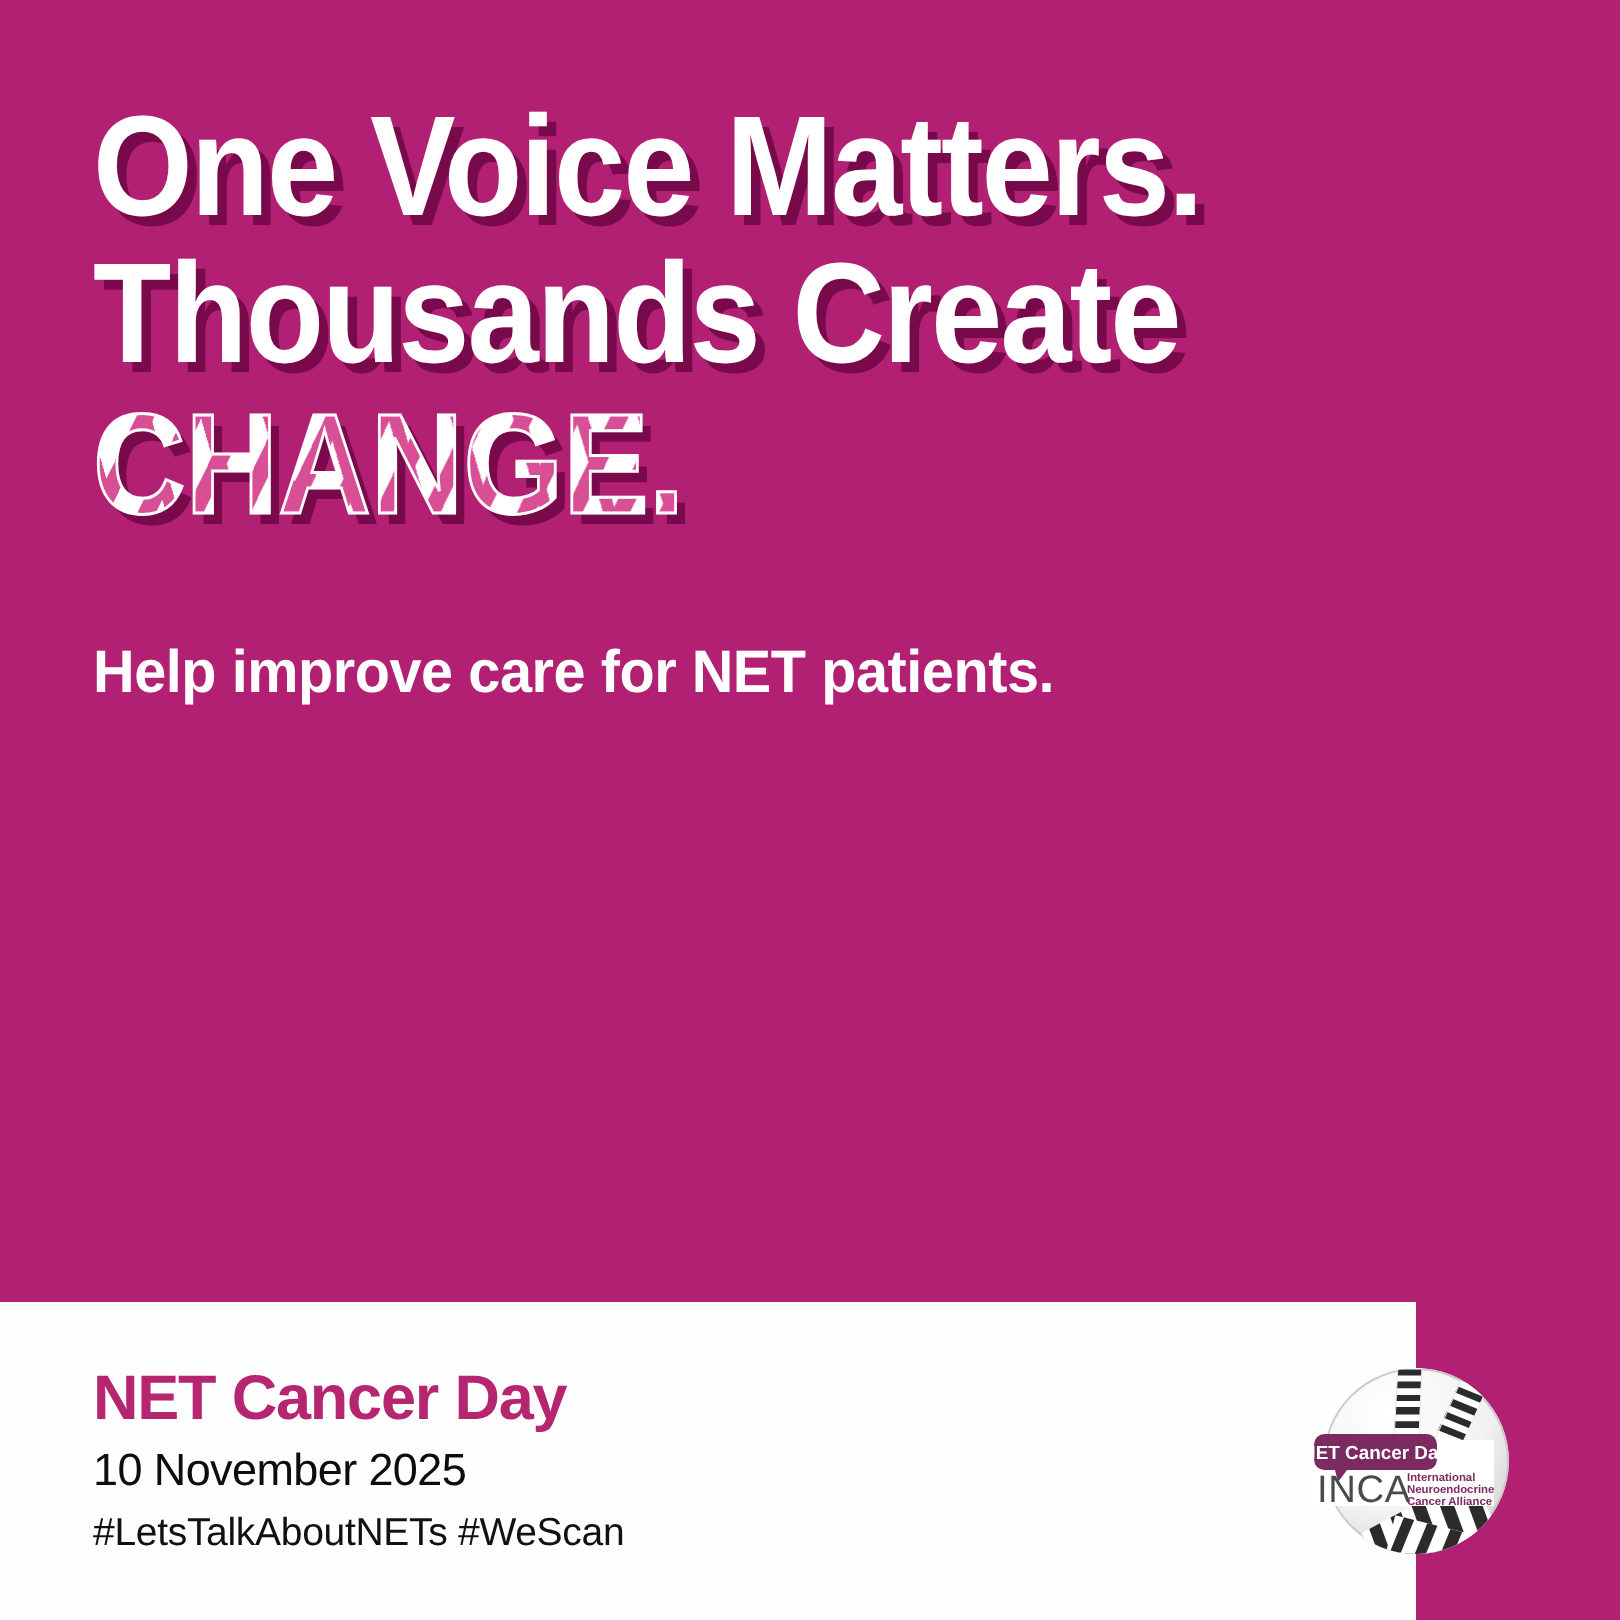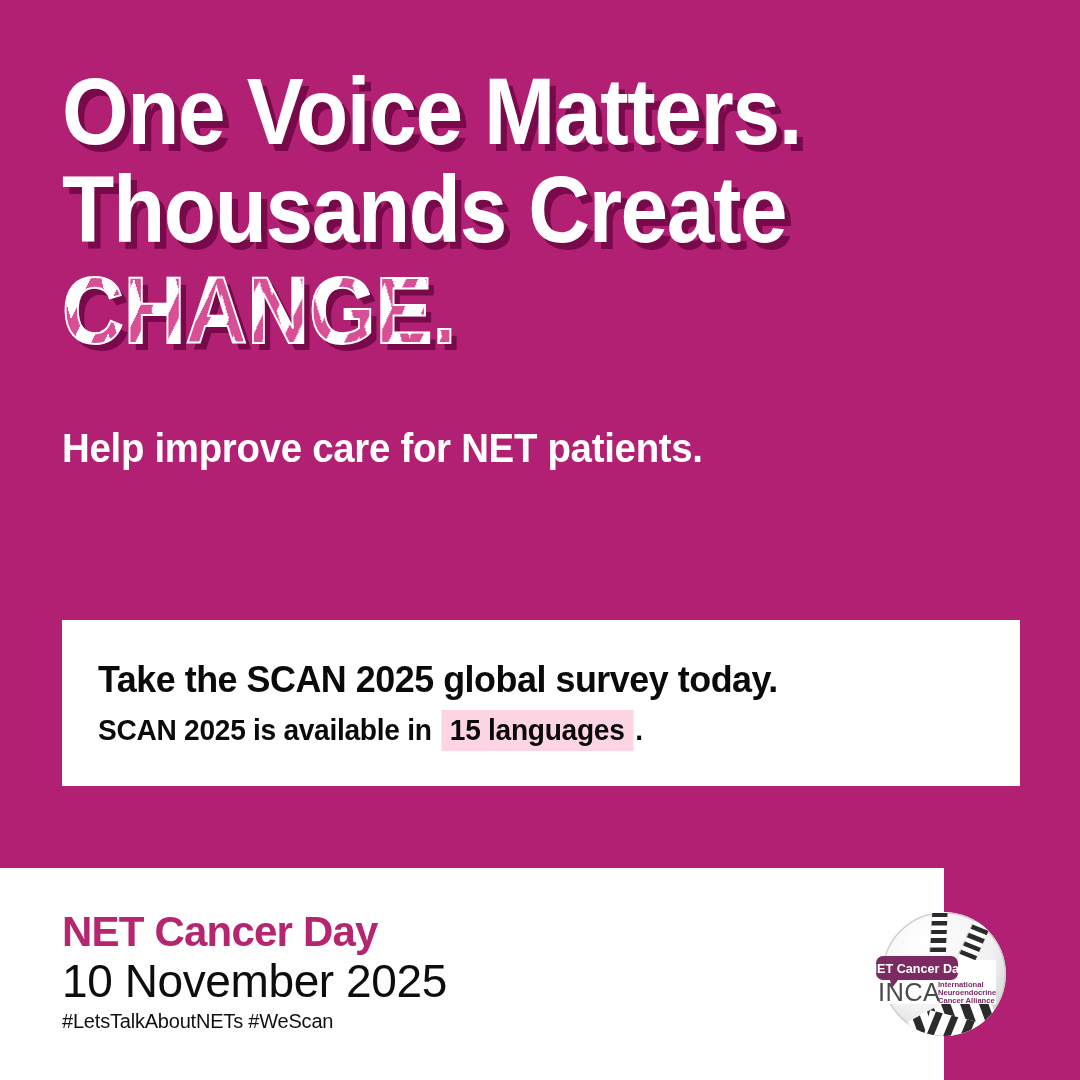--- a/index.html
+++ b/index.html
@@ -178,30 +178,30 @@
     font-weight: 700;
     font-size: 42px;
     line-height: 48px;
     letter-spacing: -0.8px;
     color: #b52570;
   }
   .footer-date {
     margin-top: 4px;
     font-family: "Liberation Sans", sans-serif;
     font-weight: 400;
-    font-size: 46px;
+    font-size: 30px;
     line-height: 42px;
     letter-spacing: -0.4px;
     color: #0d0d0d;
   }
   .footer-tags {
     margin-top: 3px;
     font-family: "Liberation Sans", sans-serif;
     font-weight: 400;
-    font-size: 20px;
+    font-size: 26px;
     line-height: 32px;
     letter-spacing: -0.2px;
     color: #111111;
   }
 
   
   .logo {
     position: absolute;
     left: 874px;
     top: 36px;
@@ -221,24 +221,20 @@
       <div class="hl">Thousands Create</div>
       <div class="hl-change">
         <span class="shadow-layer">CHANGE.</span>
         <span class="outline-layer">CHANGE.</span>
         <span class="fill-layer">CHANGE.</span>
       </div>
     </div>
 
     <div class="subhead">Help improve care for NET patients.</div>
 
-    <div class="callout">
-      <div class="callout-line1">Take the SCAN 2025 global survey today.</div>
-      <div class="callout-line2"><span>SCAN 2025 is available in</span> <span class="hl-pink">15 languages</span><span>.</span></div>
-    </div>
 
   </div>
 
   <div class="footer">
 
     <div class="footer-text">
       <div class="footer-brand">NET Cancer Day</div>
       <div class="footer-date">10 November 2025</div>
       <div class="footer-tags">#LetsTalkAboutNETs #WeScan</div>
     </div>

